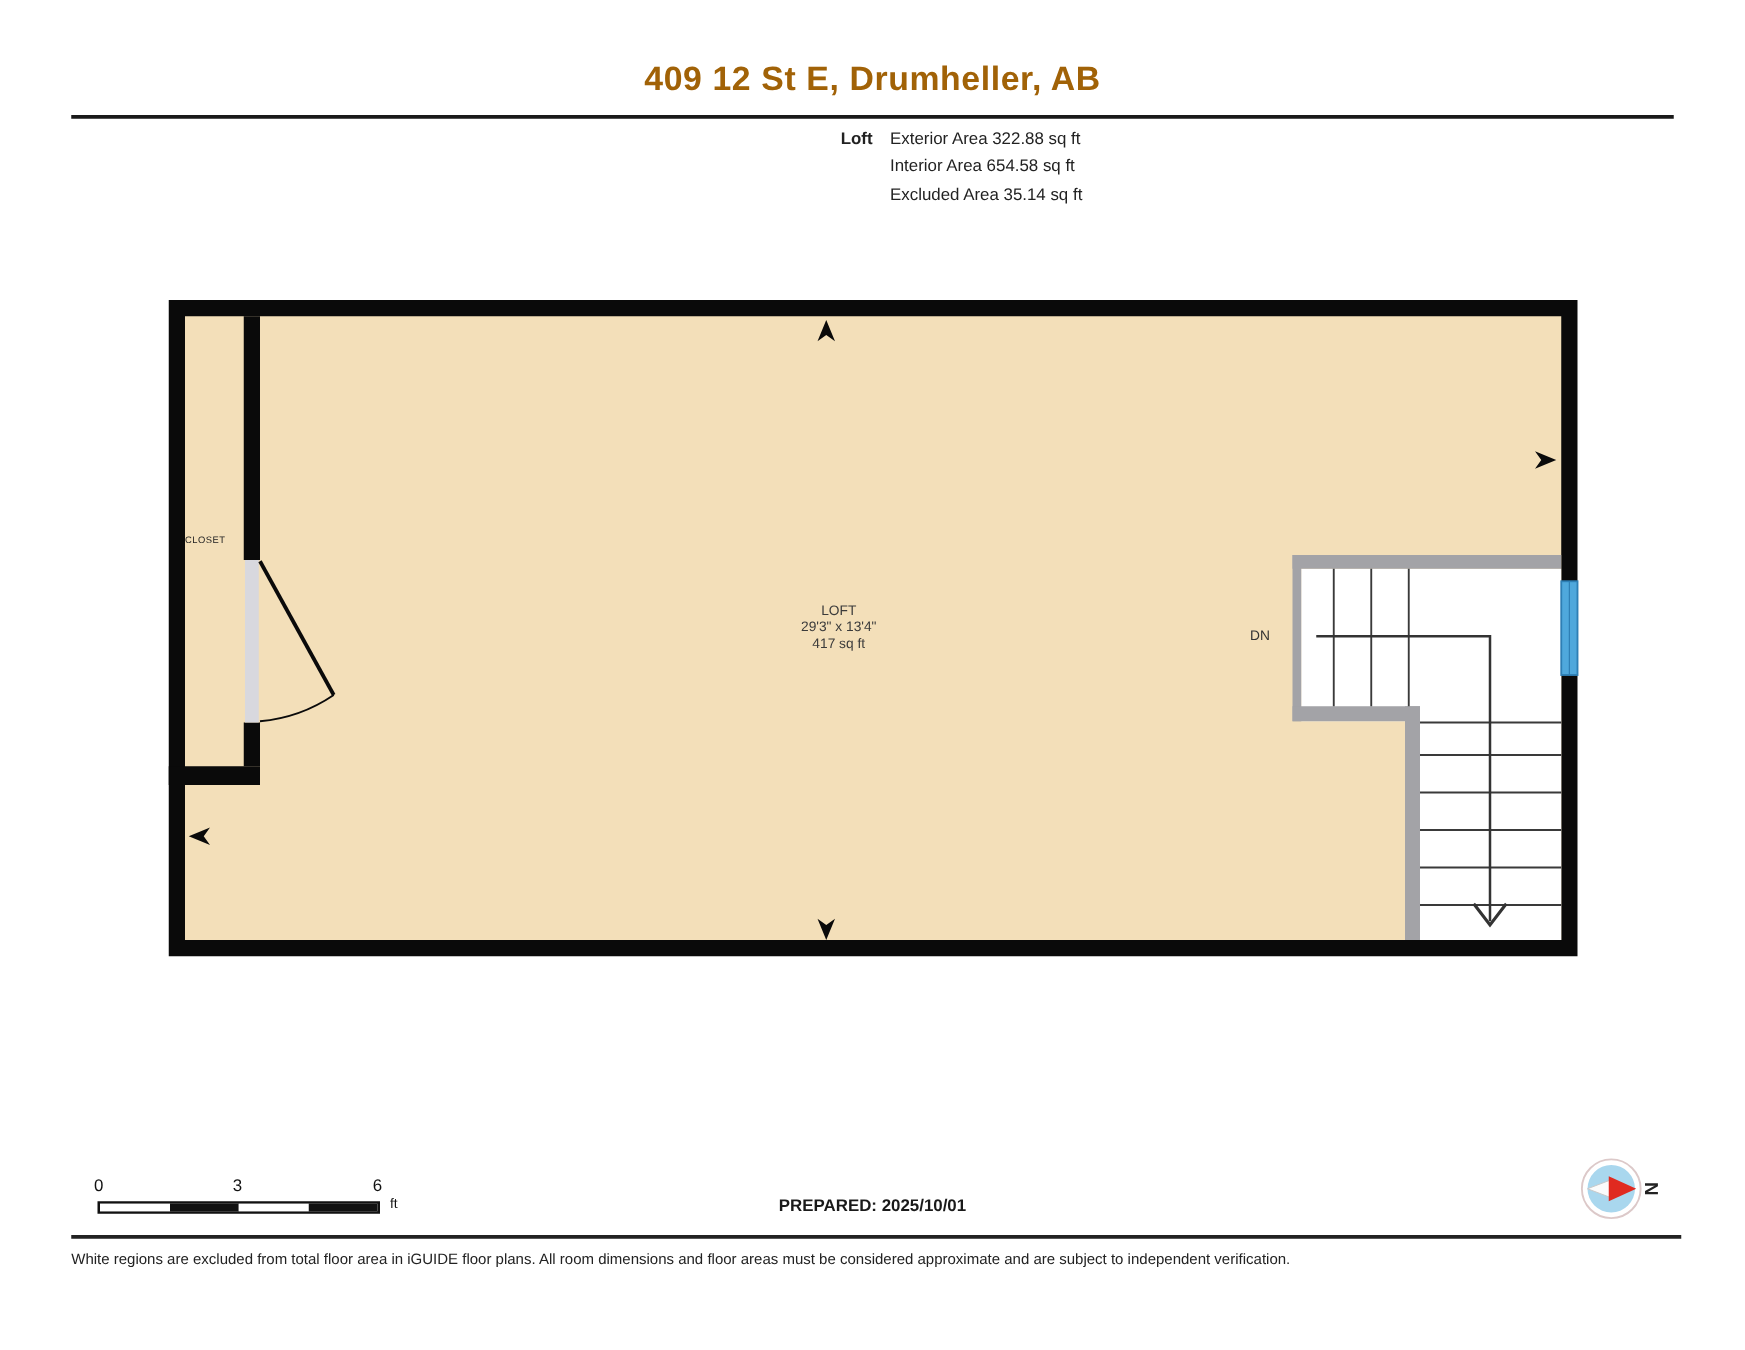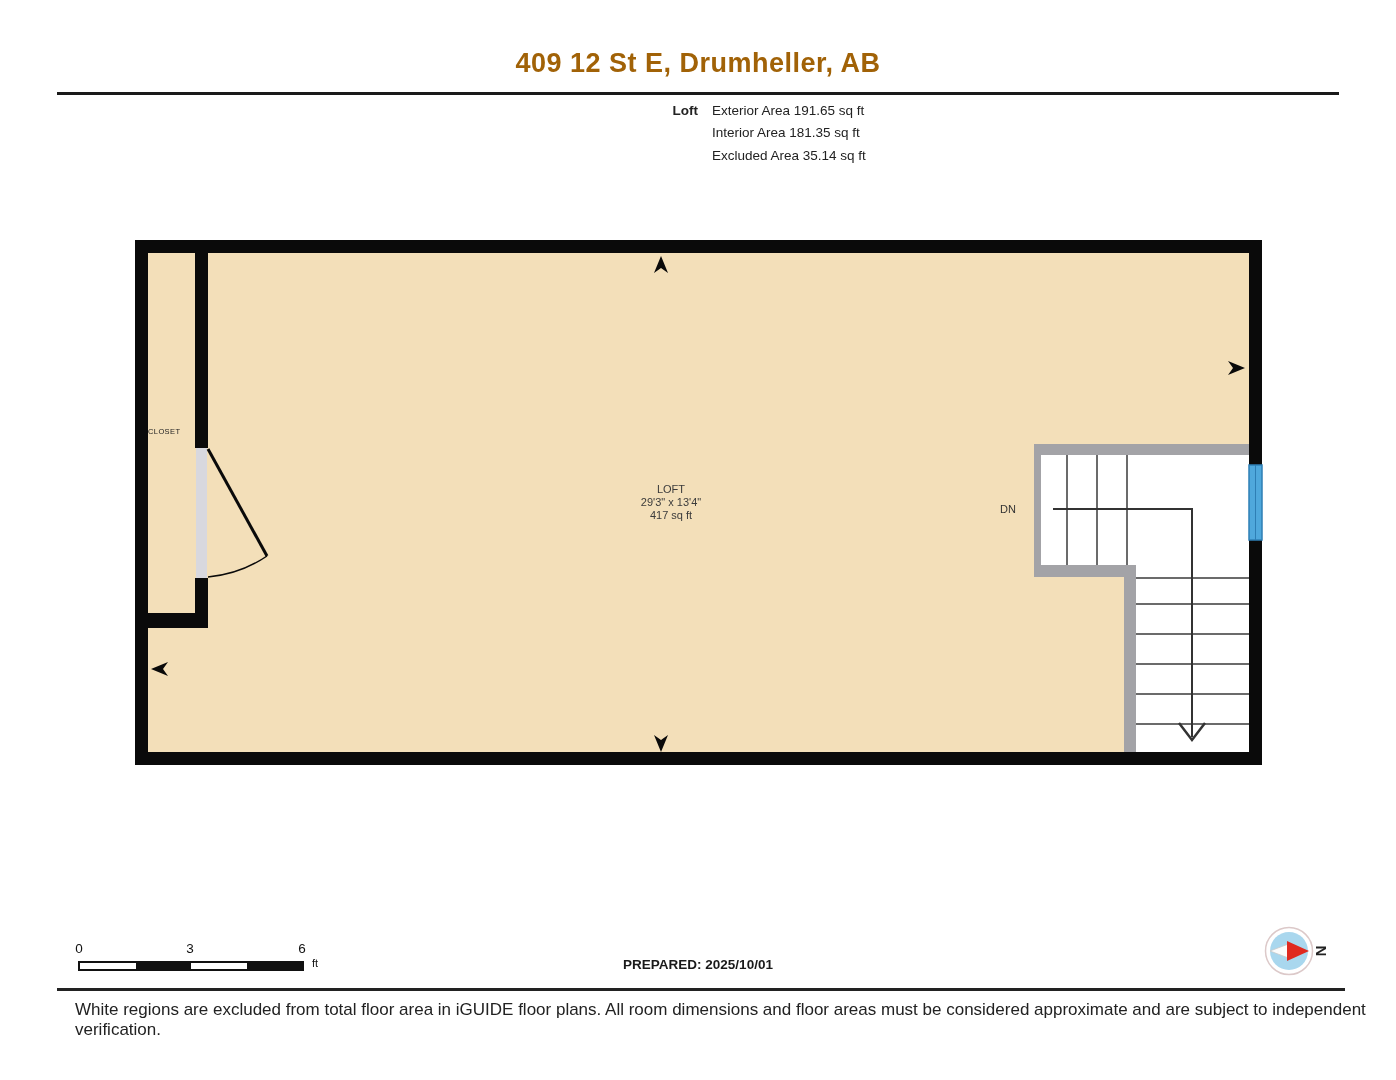--- a/index.html
+++ b/index.html
@@ -44,37 +44,37 @@
              box-sizing:border-box;display:flex;}
   .scale-bar .seg{flex:1;}
   .seg.w{background:#ffffff;} .seg.b{background:#111;}
   .scale-unit{position:absolute;left:312px;top:957px;font-size:11px;color:#111;}
 
   
   .prepared{position:absolute;left:0;top:957px;width:1396px;text-align:center;
             font-size:13.5px;font-weight:bold;color:#1a1a1a;}
   #compass-svg{position:absolute;left:1262px;top:926px;width:72px;height:52px;}
   .footer-line{position:absolute;left:57px;top:988px;width:1288px;height:2.5px;background:#222;}
-  .disclaimer{position:absolute;left:75px;top:1000px;width:1300px;font-size:17px;color:#222;}
+  .disclaimer{position:absolute;left:57px;top:1000px;width:1300px;font-size:12px;color:#222;}
 </style>
 </head>
 <body>
 
 <div id="page">
 
   <div class="title">409 12 St E, Drumheller, AB</div>
   <div class="divider"></div>
   <div class="area-block">
     <div class="area-row">
       <span class="area-floor">Loft</span>
-      <span class="area-text">Exterior Area 191.65 sq ft</span>
+      <span class="area-text">Exterior Area 322.88 sq ft</span>
     </div>
     <div class="area-row">
       <span class="area-floor"></span>
-      <span class="area-text">Interior Area 181.35 sq ft</span>
+      <span class="area-text">Interior Area 654.58 sq ft</span>
     </div>
     <div class="area-row">
       <span class="area-floor"></span>
       <span class="area-text">Excluded Area 35.14 sq ft</span>
     </div>
   </div>
 
   <svg id="plan-svg" viewBox="0 0 1396 1080">
 
     <rect class="wall" x="135" y="240" width="1127" height="525"></rect>

